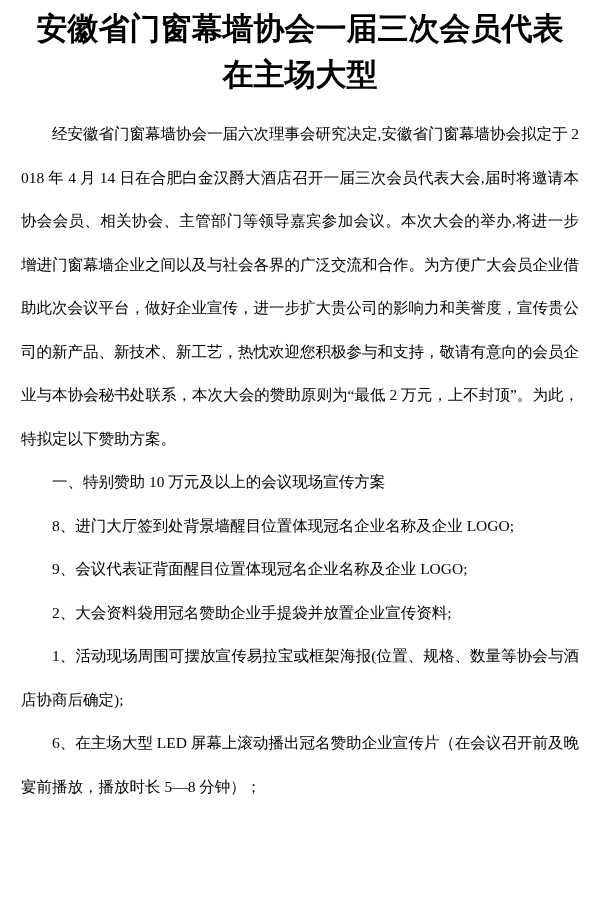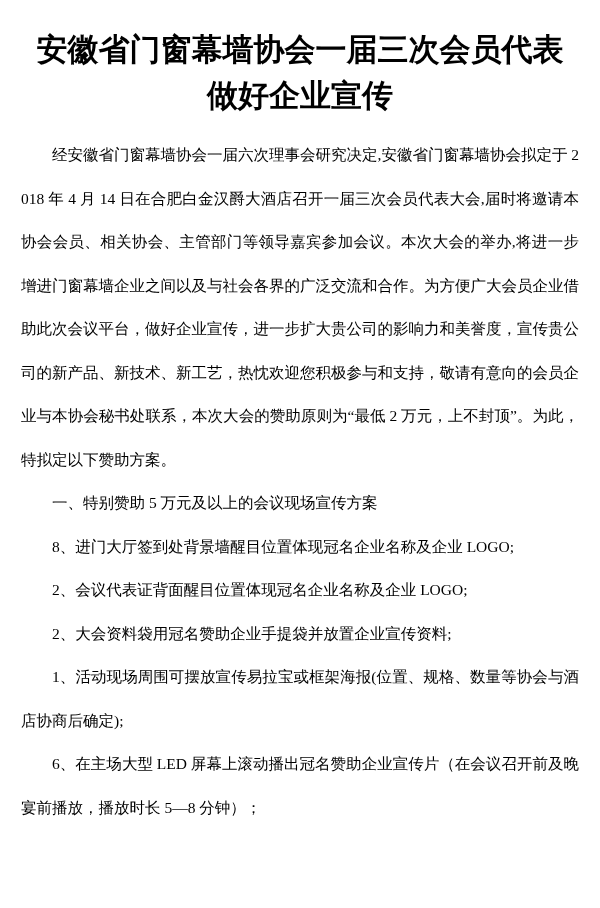--- a/index.html
+++ b/index.html
@@ -11,21 +11,21 @@
     position: relative;
     width: 600px;
     height: 908px;
     background: #ffffff;
     color: #000000;
     overflow: hidden;
     font-family: "Liberation Serif", "DejaVu Serif", serif;
   }
   .doc-title {
     margin: 0 auto;
-    padding-top: 27px;
+    padding-top: 6px;
     width: 560px;
     font-size: 31px;
     font-weight: 700;
     line-height: 46px;
     text-align: center;
     letter-spacing: 0px;
   }
   .doc-title .title-line {
     display: block;
   }
@@ -44,31 +44,31 @@
     word-break: break-all;
   }
 </style>
 </head>
 <body>
 
 <div class="page">
 
   <h1 class="doc-title">
     <span class="title-line">安徽省门窗幕墙协会一届三次会员代表</span>
-    <span class="title-line">做好企业宣传</span>
+    <span class="title-line">在主场大型</span>
   </h1>
 
   <div class="doc-body">
     <p>经安徽省门窗幕墙协会一届六次理事会研究决定,安徽省门窗幕墙协会拟定于 2018 年 4 月 14 日在合肥白金汉爵大酒店召开一届三次会员代表大会,届时将邀请本协会会员、相关协会、主管部门等领导嘉宾参加会议。本次大会的举办,将进一步增进门窗幕墙企业之间以及与社会各界的广泛交流和合作。为方便广大会员企业借助此次会议平台，做好企业宣传，进一步扩大贵公司的影响力和美誉度，宣传贵公司的新产品、新技术、新工艺，热忱欢迎您积极参与和支持，敬请有意向的会员企业与本协会秘书处联系，本次大会的赞助原则为“最低 2 万元，上不封顶”。为此，特拟定以下赞助方案。</p>
 
-    <p>一、特别赞助 5 万元及以上的会议现场宣传方案</p>
+    <p>一、特别赞助 10 万元及以上的会议现场宣传方案</p>
 
     <p>8、进门大厅签到处背景墙醒目位置体现冠名企业名称及企业 LOGO;</p>
 
-    <p>2、会议代表证背面醒目位置体现冠名企业名称及企业 LOGO;</p>
+    <p>9、会议代表证背面醒目位置体现冠名企业名称及企业 LOGO;</p>
 
     <p>2、大会资料袋用冠名赞助企业手提袋并放置企业宣传资料;</p>
 
 
     <p>1、活动现场周围可摆放宣传易拉宝或框架海报(位置、规格、数量等协会与酒店协商后确定);</p>
 
     <p>6、在主场大型 LED 屏幕上滚动播出冠名赞助企业宣传片（在会议召开前及晚宴前播放，播放时长 5—8 分钟）；</p>
   </div>
 
 </div>

